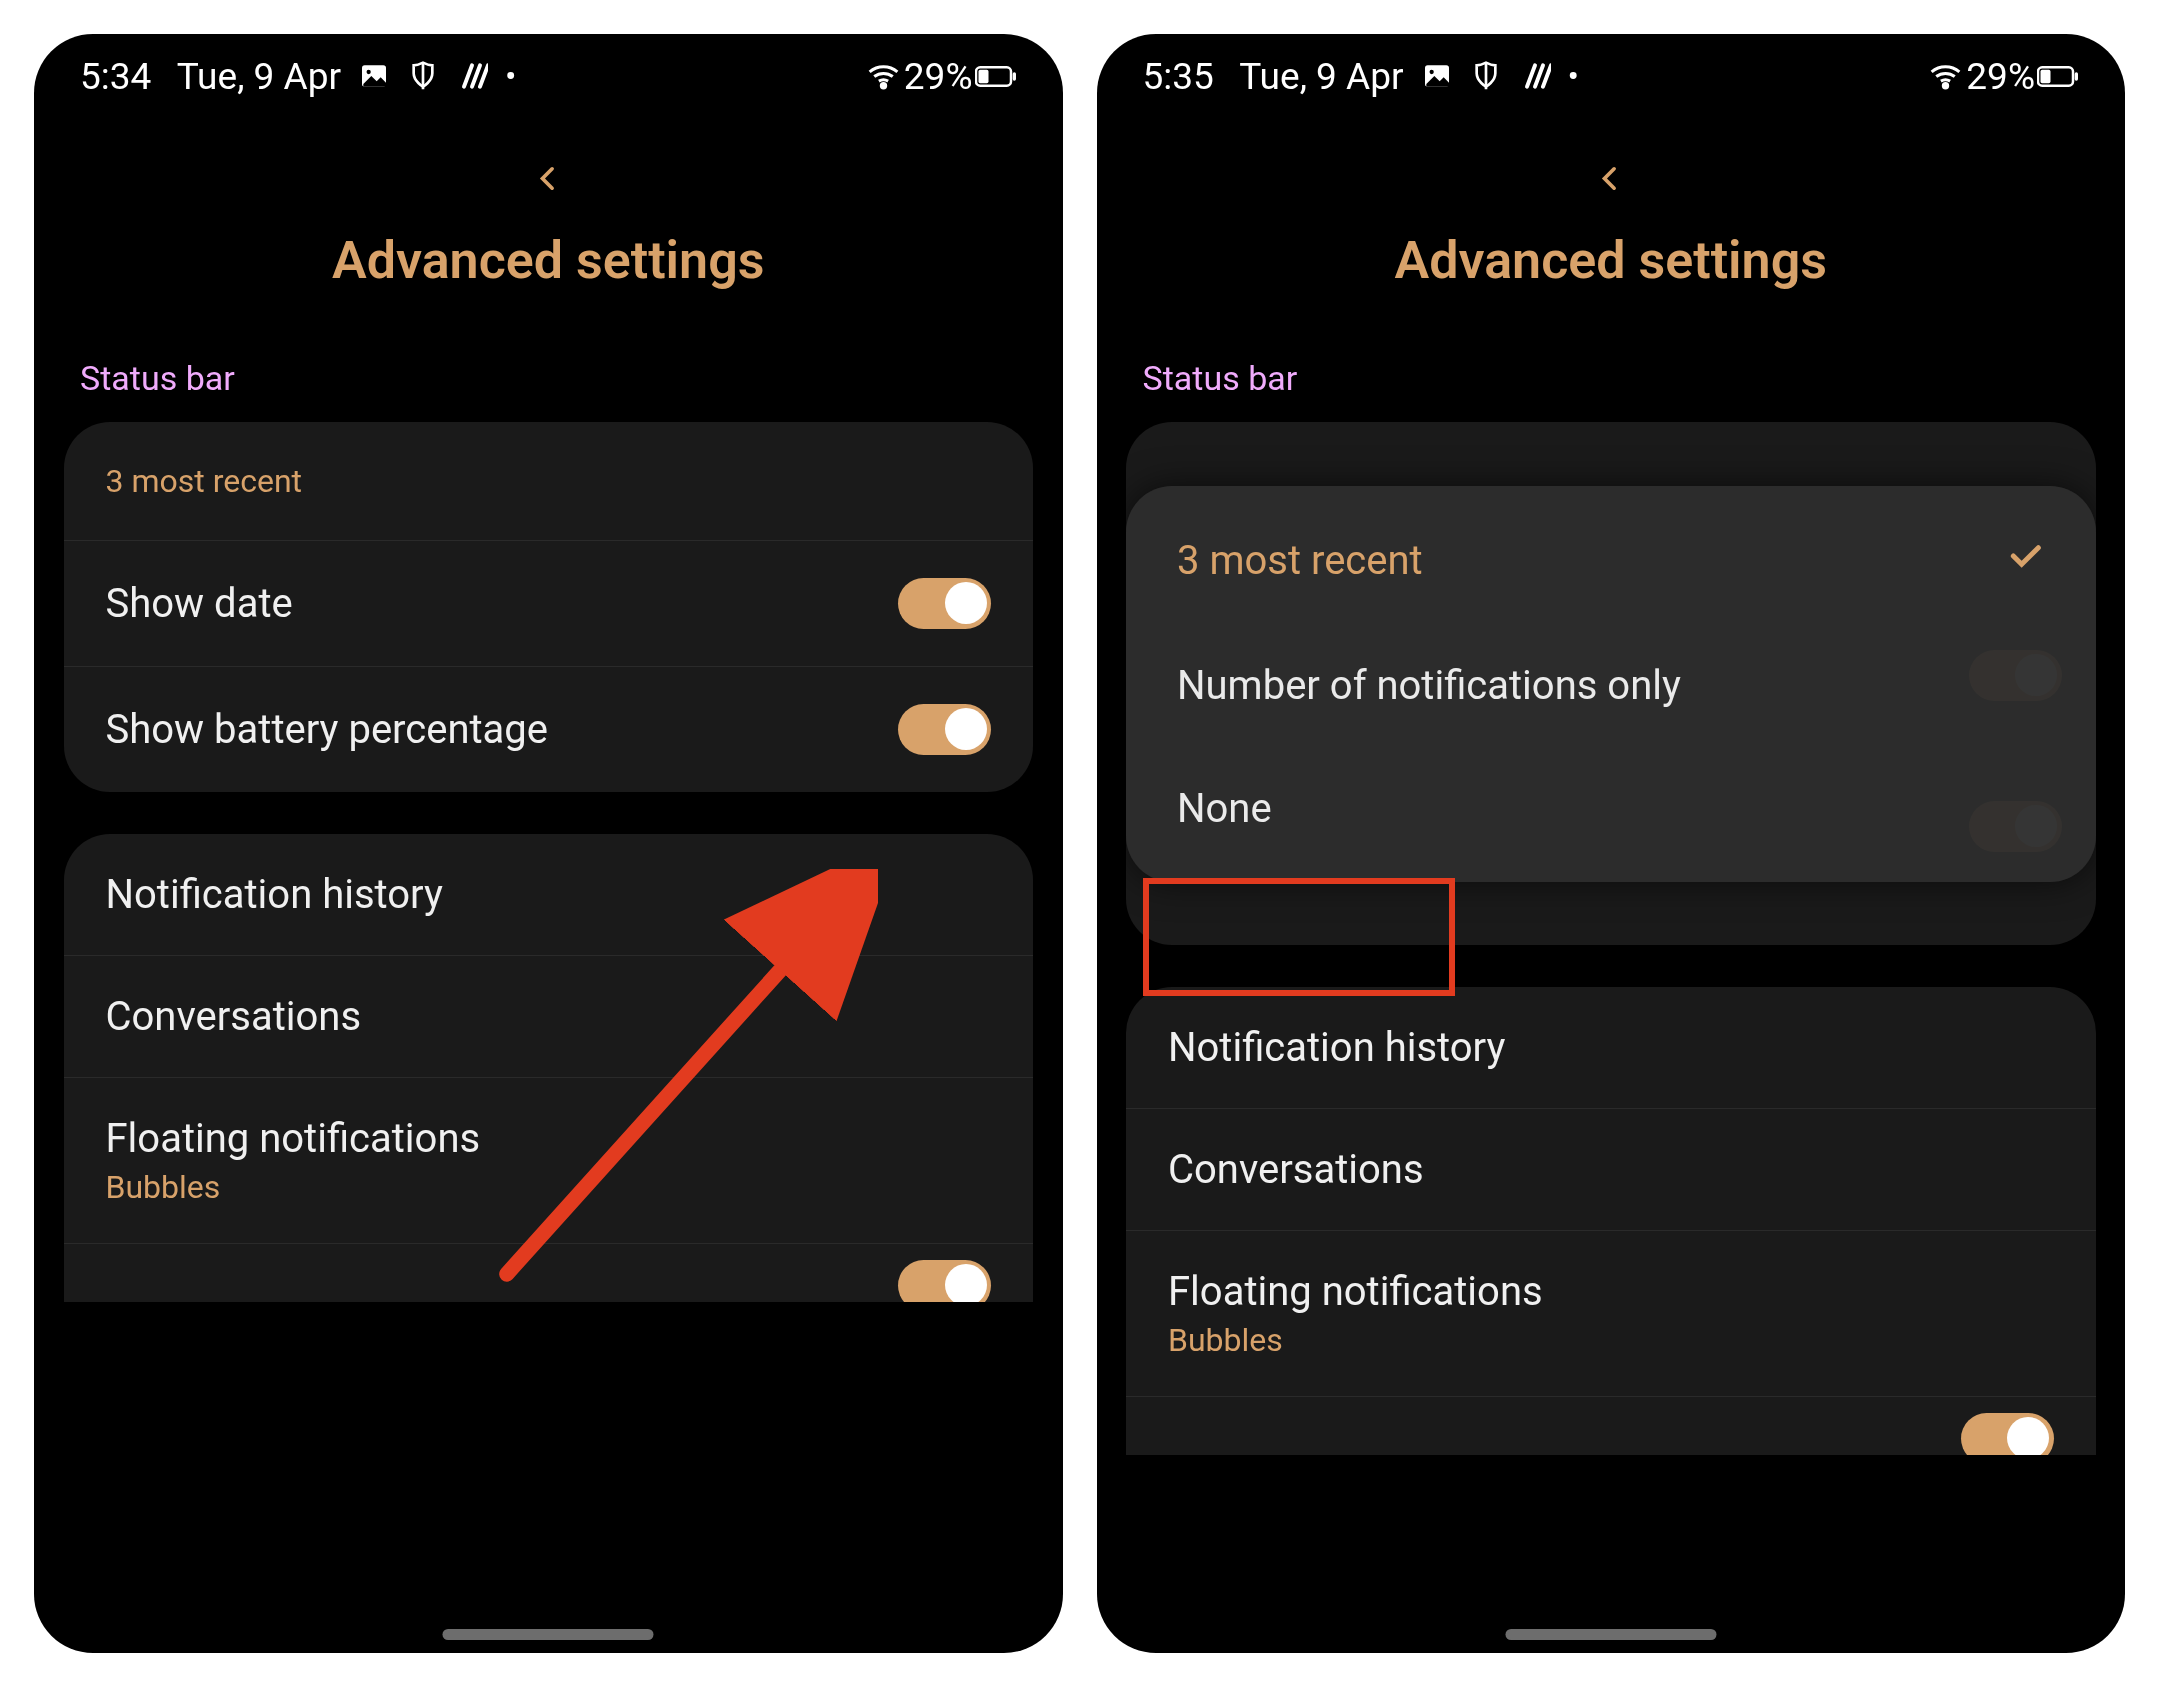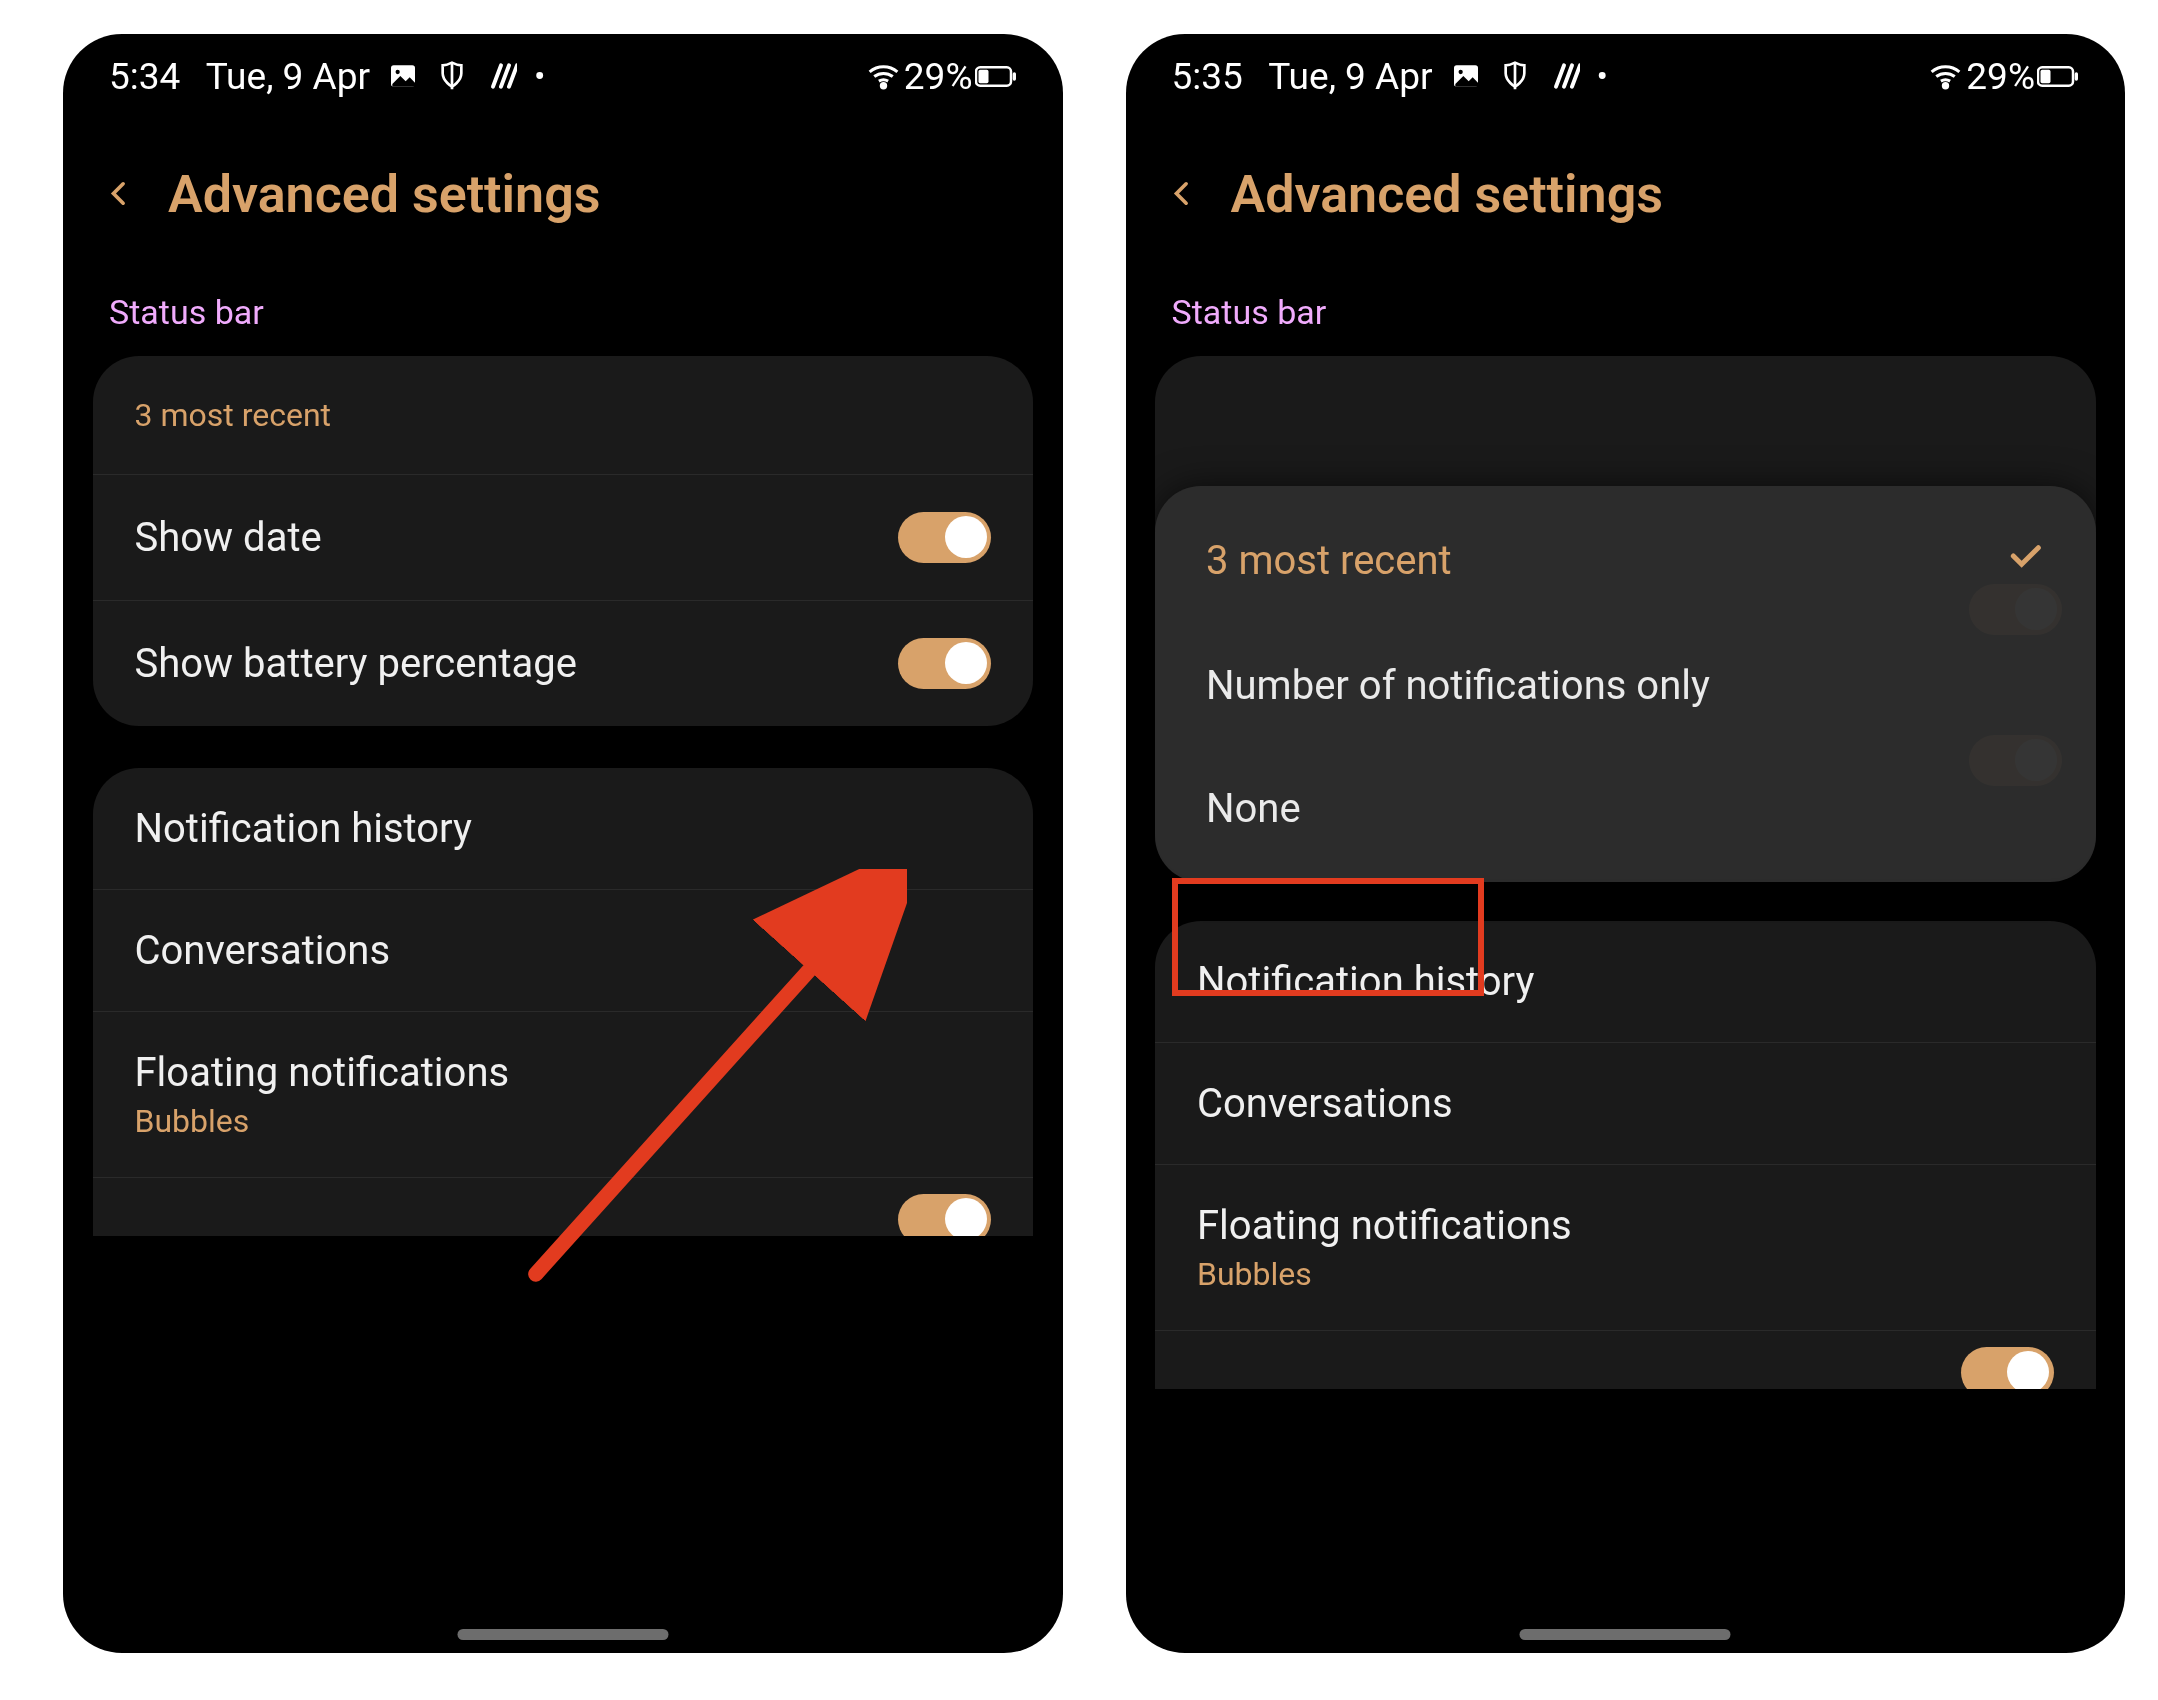--- a/index.html
+++ b/index.html
@@ -6,21 +6,20 @@
   html, body { width: 2159px; height: 1700px; background: #fff; font-family: -apple-system, 'Segoe UI', Roboto, sans-serif; }
   .stage { position: relative; width: 2159px; height: 1700px; display: flex; gap: 34px; padding: 34px; }
   .phone {
     position: relative;
     width: 1046px;
     height: 1619px;
     background: #000;
     border-radius: 59px;
     overflow: hidden;
     color: #eee;
-    margin-left: 29px;
   }
 
   .statusbar {
     display: flex;
     align-items: center;
     height: 84px;
     padding: 0 46px;
     font-size: 37px;
     font-weight: 400;
     color: #fff;
@@ -29,20 +28,21 @@
   .statusbar .spacer { flex: 1; }
   .statusbar .right { display: flex; align-items: center; gap: 2px; }
   .statusbar .time { margin-right: 8.4px; }
   .sicon { display:inline-flex; align-items:center; justify-content:center; }
 
   .header {
     display: flex;
     align-items: center;
     padding: 46px 42px 42px 42px;
     gap: 34px;
+    flex-direction: column;
   }
   .header .back { width: 29px; height: 29px; }
   .header .title {
     font-size: 52px;
     font-weight: 600;
     color: #d8a26a;
   }
 
   .section-label {
     font-size: 34px;

